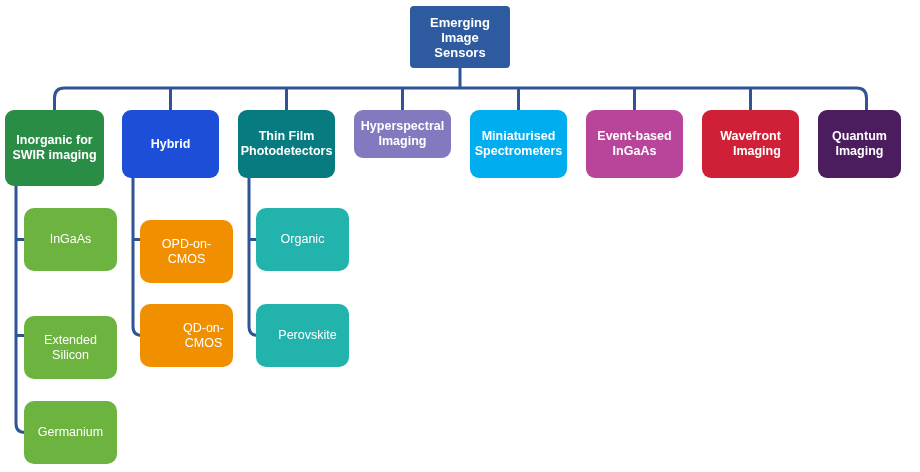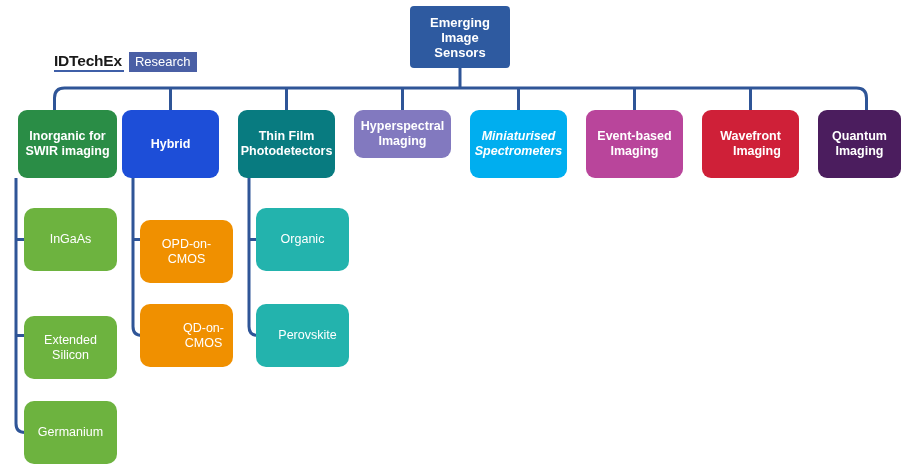--- a/index.html
+++ b/index.html
@@ -98,39 +98,35 @@
       <path d="M750.5 88 L750.5 110" fill="none" stroke="#2f5597" stroke-width="3" stroke-linecap="butt"></path>
       <path d="M16 178 L16 423.5 Q16 432.5 25 432.5 L24 432.5" fill="none" stroke="#2f5597" stroke-width="3" stroke-linecap="butt"></path>
       <path d="M16 239.5 L24 239.5" fill="none" stroke="#2f5597" stroke-width="3" stroke-linecap="butt"></path>
       <path d="M16 335.5 L24 335.5" fill="none" stroke="#2f5597" stroke-width="3" stroke-linecap="butt"></path>
       <path d="M133 178 L133 326.5 Q133 335.5 142 335.5 L140 335.5" fill="none" stroke="#2f5597" stroke-width="3" stroke-linecap="butt"></path>
       <path d="M133 239.5 L140 239.5" fill="none" stroke="#2f5597" stroke-width="3" stroke-linecap="butt"></path>
       <path d="M249 178 L249 326.5 Q249 335.5 258 335.5 L256 335.5" fill="none" stroke="#2f5597" stroke-width="3" stroke-linecap="butt"></path>
       <path d="M249 239.5 L256 239.5" fill="none" stroke="#2f5597" stroke-width="3" stroke-linecap="butt"></path>
     </svg>
 
-  <div class="logo">
-    <span class="logo-word">IDTechEx</span>
-    <span class="logo-tag">Research</span>
-  </div>
 
   <div id="nodes">
       <div class="node root" style="left: 410px; top: 6px; width: 100px; height: 62px; background: rgb(46, 90, 160);">Emerging
 Image Sensors</div>
-      <div class="node lvl1" style="left: 18px; top: 110px; width: 99px; height: 68px; background: rgb(42, 141, 70);">Inorganic for
+      <div class="node lvl1" style="left: 5px; top: 110px; width: 99px; height: 76px; background: rgb(42, 141, 70);">Inorganic for
 SWIR imaging</div>
       <div class="node lvl1" style="left: 122px; top: 110px; width: 97px; height: 68px; background: #1d4ed8;">Hybrid</div>
       <div class="node lvl1" style="left: 238px; top: 110px; width: 97px; height: 68px; background: rgb(8, 123, 128);">Thin Film
 Photodetectors</div>
       <div class="node lvl1" style="left: 354px; top: 110px; width: 97px; height: 48px; background: rgb(130, 121, 191);">Hyperspectral
 Imaging</div>
-      <div class="node lvl1" style="left: 470px; top: 110px; width: 97px; height: 68px; background: rgb(0, 174, 239); font-style: italic;">Miniaturised
+      <div class="node lvl1" style="left: 470px; top: 110px; width: 97px; height: 68px; background: rgb(0, 174, 239);">Miniaturised
 Spectrometers</div>
       <div class="node lvl1" style="left: 586px; top: 110px; width: 97px; height: 68px; background: rgb(185, 69, 155);">Event-based
-Imaging</div>
+InGaAs</div>
       <div class="node lvl1" style="left: 702px; top: 110px; width: 97px; height: 68px; background: rgb(207, 32, 56); text-align: right;">Wavefront
 Imaging</div>
       <div class="node lvl1" style="left: 818px; top: 110px; width: 83px; height: 68px; background: rgb(75, 29, 94);">Quantum
 Imaging</div>
       <div class="node child" style="left: 24px; top: 208px; width: 93px; height: 63px; background: rgb(109, 179, 63);">InGaAs</div>
       <div class="node child" style="left: 24px; top: 304px; width: 93px; height: 63px; background: rgb(109, 179, 63); margin-top: 12px;">Extended
 Silicon</div>
       <div class="node child" style="left: 24px; top: 401px; width: 93px; height: 63px; background: rgb(109, 179, 63);">Germanium</div>
       <div class="node child" style="left: 140px; top: 220px; width: 93px; height: 63px; background: rgb(240, 144, 0);">OPD-on-CMOS</div>
       <div class="node child" style="left: 140px; top: 304px; width: 93px; height: 63px; background: rgb(240, 144, 0); padding-left: 40px;">QD-on-CMOS</div>

